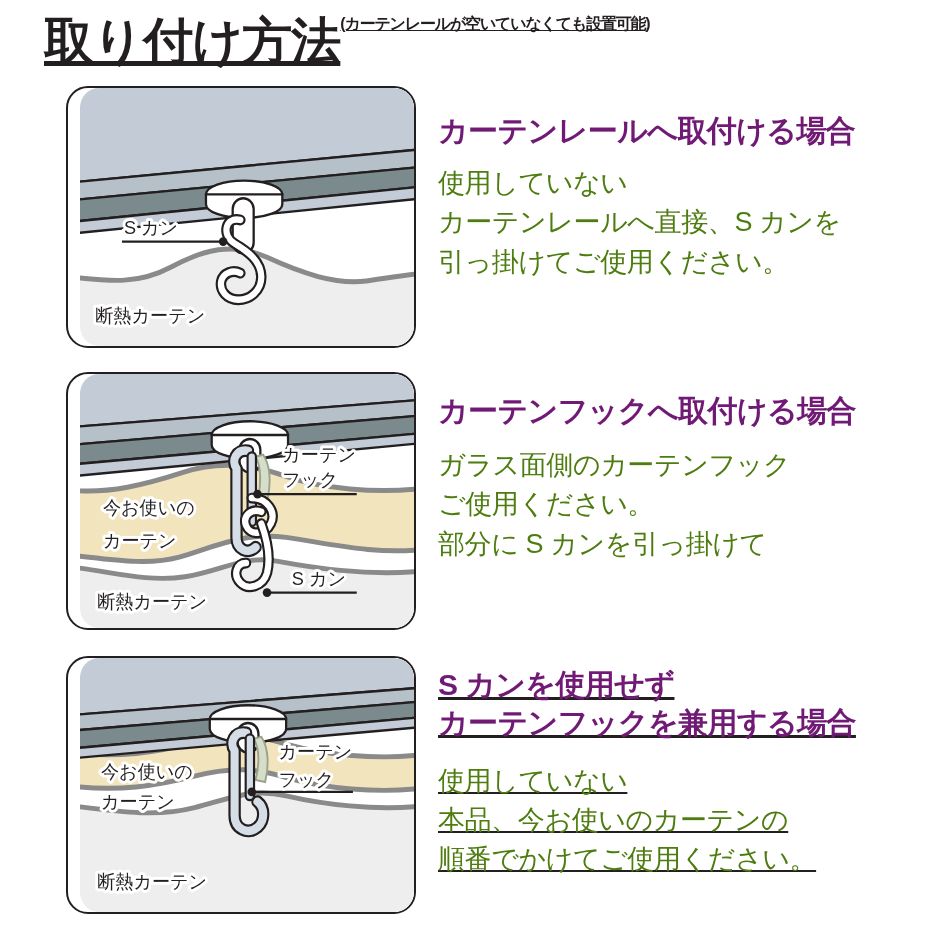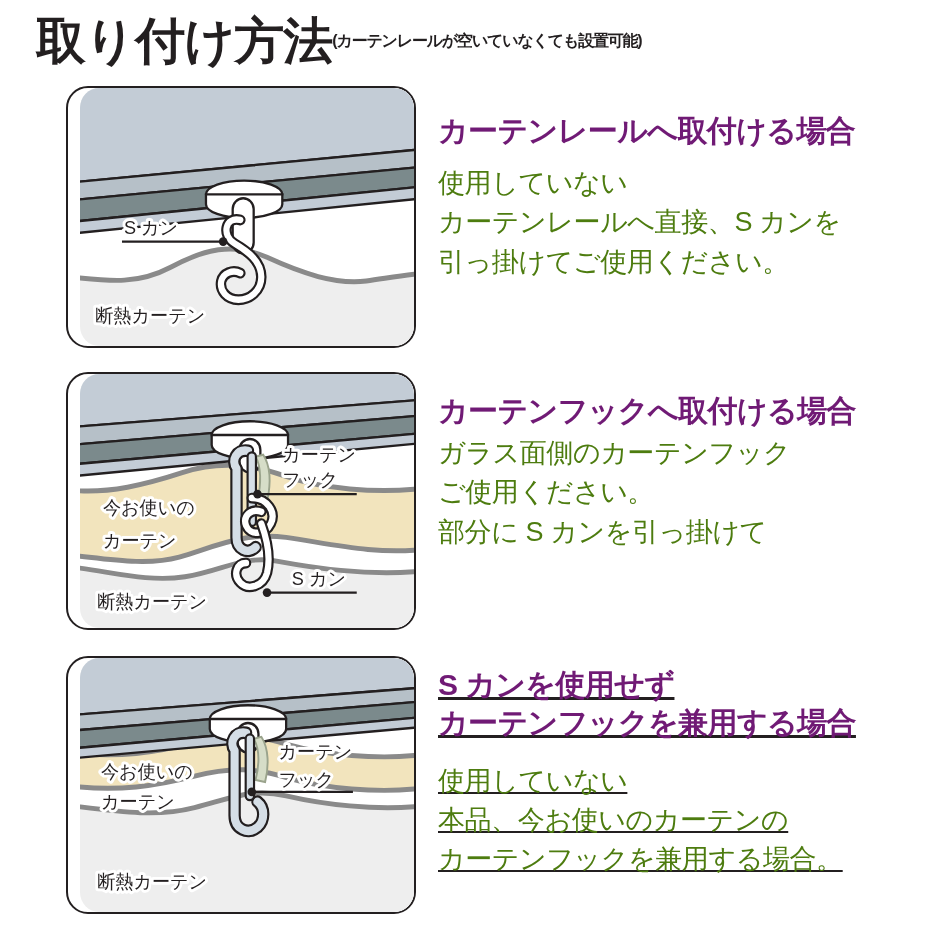--- a/index.html
+++ b/index.html
@@ -12,26 +12,27 @@
     height: 940px;
     font-family: "Liberation Sans", "DejaVu Sans", sans-serif;
     color: #231f20;
     overflow: hidden;
     position: relative;
   }
 
   
   .title-row {
     position: absolute;
-    left: 36px;
+    left: 44px;
     top: 16px;
     width: 880px;
     display: flex;
-    align-items: center;
+    align-items: flex-start;
     white-space: nowrap;
+    text-decoration: underline;
   }
   .title-main {
     font-size: 50px;
     font-weight: bold;
     letter-spacing: -1px;
     color: #231f20;
     line-height: 1;
   }
   .title-sub {
     font-size: 16px;
@@ -85,21 +86,21 @@
   .body {
     font-size: 27px;
     line-height: 1.46;
     letter-spacing: -0.4px;
     color: #4d7c0f;
     margin: 0;
   }
   #row-1 .textcol { padding-top: 26px; }
   #row-1 .body { margin-top: 14px; }
   #row-2 .textcol { padding-top: 20px; }
-  #row-2 .body { margin-top: 4px; }
+  #row-2 .body { margin-top: 16px; }
   #row-3 .textcol { padding-top: 10px; text-decoration: underline; }
   #row-3 .body { margin-top: 20px; }
 
   .halo {
     paint-order: stroke fill;
     stroke: #ffffff;
     stroke-width: 6px;
     stroke-linejoin: round;
   }
   .dlabel {
@@ -326,16 +327,16 @@
   </div>
 
   <div class="textcol">
     <div class="head">
       <div>S カンを使用せず</div>
       <div>カーテンフックを兼用する場合</div>
     </div>
     <div class="body">
       <div>使用していない</div>
       <div>本品、今お使いのカーテンの</div>
-      <div>カーテンフックを兼用する場合。</div>
+      <div>順番でかけてご使用ください。</div>
     </div>
   </div>
 </div>
 
 </body></html>

